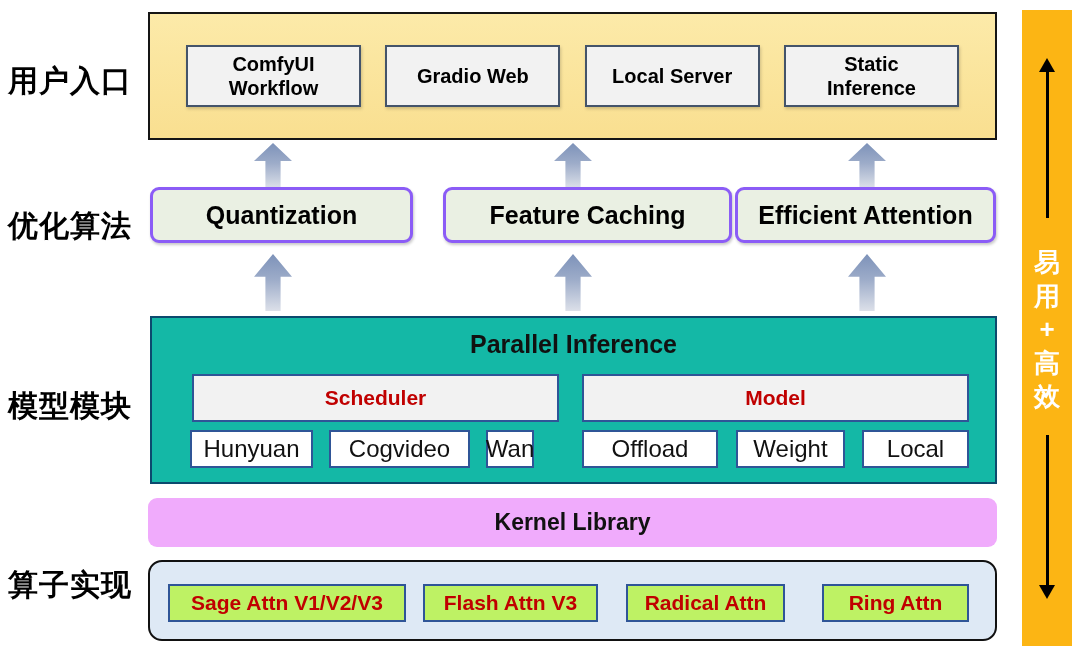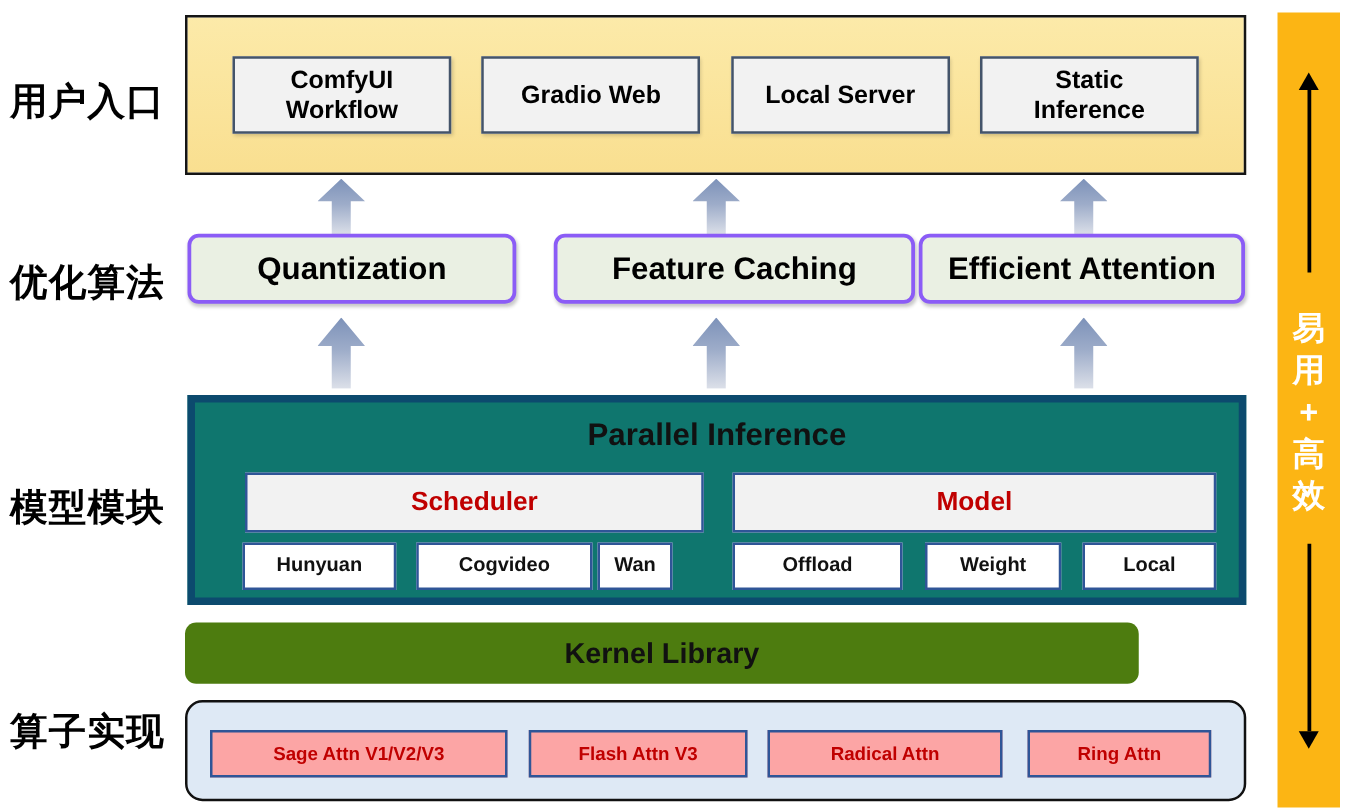--- a/index.html
+++ b/index.html
@@ -35,51 +35,51 @@
   .algo-box{
     position:absolute;top:187px;height:56px;box-sizing:border-box;
     background:#EAF0E3;border:3px solid #8b5cf6;border-radius:9px;
     display:flex;align-items:center;justify-content:center;
     font-size:25px;font-weight:bold;white-space:nowrap;
     box-shadow:1px 2px 3px rgba(0,0,0,.22);
   }
   
   .parallel-panel{
     position:absolute;left:150px;top:316px;width:847px;height:168px;box-sizing:border-box;
-    background:#0f766e;border:6px solid #0c4a6e;
+    background:#14b8a6;border:2px solid #0c4a6e;
   }
   .parallel-title{
     position:absolute;top:12px;left:0;width:100%;text-align:center;
     font-size:25px;font-weight:bold;color:#111;
   }
   .group-head{
     position:absolute;top:56px;height:48px;box-sizing:border-box;
     background:#F2F2F2;border:2px solid #2F5597;color:#C00000;
     display:flex;align-items:center;justify-content:center;font-size:21px;font-weight:bold;
   }
   .chip{
     position:absolute;top:112px;height:38px;box-sizing:border-box;
     background:#FFFFFF;border:2px solid #2F5597;color:#111;
-    display:flex;align-items:center;justify-content:center;font-size:16px;font-weight:bold;white-space:nowrap;
+    display:flex;align-items:center;justify-content:center;font-size:24px;font-weight:normal;white-space:nowrap;
   }
   
   .kernel-bar{
-    position:absolute;left:148px;top:498px;width:763px;height:49px;border-radius:9px;
-    background:#4d7c0f;display:flex;align-items:center;justify-content:center;
+    position:absolute;left:148px;top:498px;width:849px;height:49px;border-radius:9px;
+    background:#f0abfc;display:flex;align-items:center;justify-content:center;
     font-size:23px;font-weight:bold;color:#111;
   }
   
   .operator-panel{
     position:absolute;left:148px;top:560px;width:849px;height:81px;box-sizing:border-box;
     background:#DEE9F5;border:2px solid #111;border-radius:14px;
   }
   .op-card{
     position:absolute;top:22px;height:38px;box-sizing:border-box;
-    background:#fca5a5;border:2px solid #2F5597;color:#C00000;
-    display:flex;align-items:center;justify-content:center;font-size:15px;font-weight:bold;white-space:nowrap;
+    background:#bef264;border:2px solid #2F5597;color:#C00000;
+    display:flex;align-items:center;justify-content:center;font-size:21px;font-weight:bold;white-space:nowrap;
   }
   
   .side-bar{
     position:absolute;left:1022px;top:10px;width:50px;height:636px;background:#FCB514;
   }
   .v-line{position:absolute;left:50%;width:3px;margin-left:-1.5px;background:#000;}
   .head-up{
     position:absolute;left:50%;margin-left:-8px;width:0;height:0;
     border-left:8px solid transparent;border-right:8px solid transparent;border-bottom:14px solid #000;
   }
@@ -123,32 +123,32 @@
   <div class="block-arrow arrow-b" style="left:848px"></div>
 
   <div class="parallel-panel">
     <div class="parallel-title">Parallel Inference</div>
 
     <div class="group-head" style="left:40px;width:367px">Scheduler</div>
     <div class="group-head" style="left:430px;width:387px">Model</div>
 
     <div class="chip" style="left:38px;width:123px">Hunyuan</div>
     <div class="chip" style="left:177px;width:141px">Cogvideo</div>
-    <div class="chip" style="left:322px;width:60px">Wan</div>
+    <div class="chip" style="left:334px;width:48px">Wan</div>
     <div class="chip" style="left:430px;width:136px">Offload</div>
     <div class="chip" style="left:584px;width:109px">Weight</div>
     <div class="chip" style="left:710px;width:107px">Local</div>
   </div>
 
   <div class="kernel-bar">Kernel Library</div>
 
   <div class="operator-panel">
     <div class="op-card" style="left:18px;width:238px">Sage Attn V1/V2/V3</div>
     <div class="op-card" style="left:273px;width:175px">Flash Attn V3</div>
-    <div class="op-card" style="left:464px;width:188px">Radical Attn</div>
+    <div class="op-card" style="left:476px;width:159px">Radical Attn</div>
     <div class="op-card" style="left:672px;width:147px">Ring Attn</div>
   </div>
 
   <div class="side-bar">
     <div class="head-up" style="top:48px"></div>
     <div class="v-line" style="top:60px;height:148px"></div>
 
     <div class="side-chars">
       <span>易</span>
       <span>用</span>

